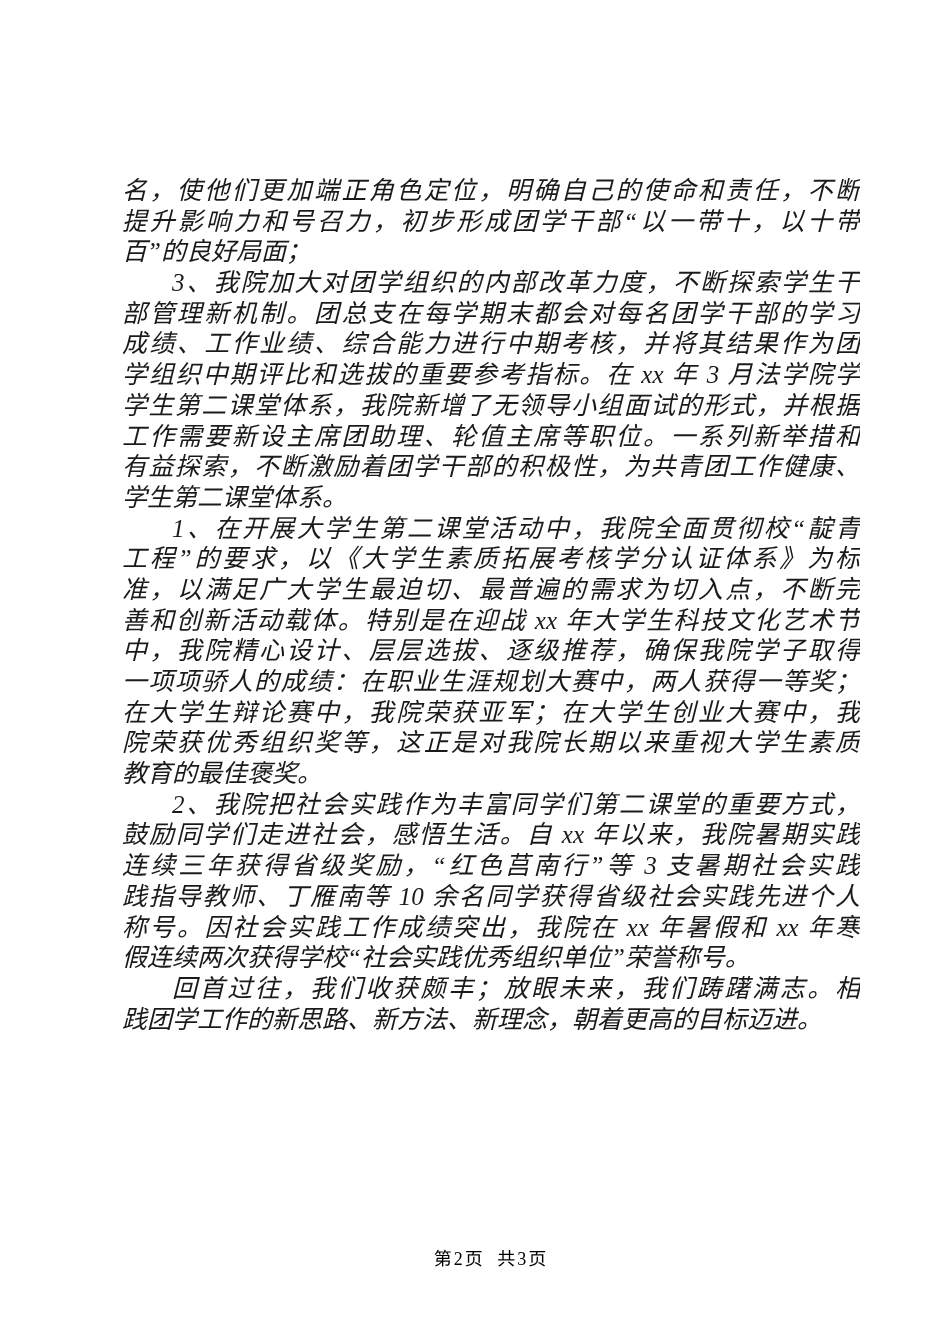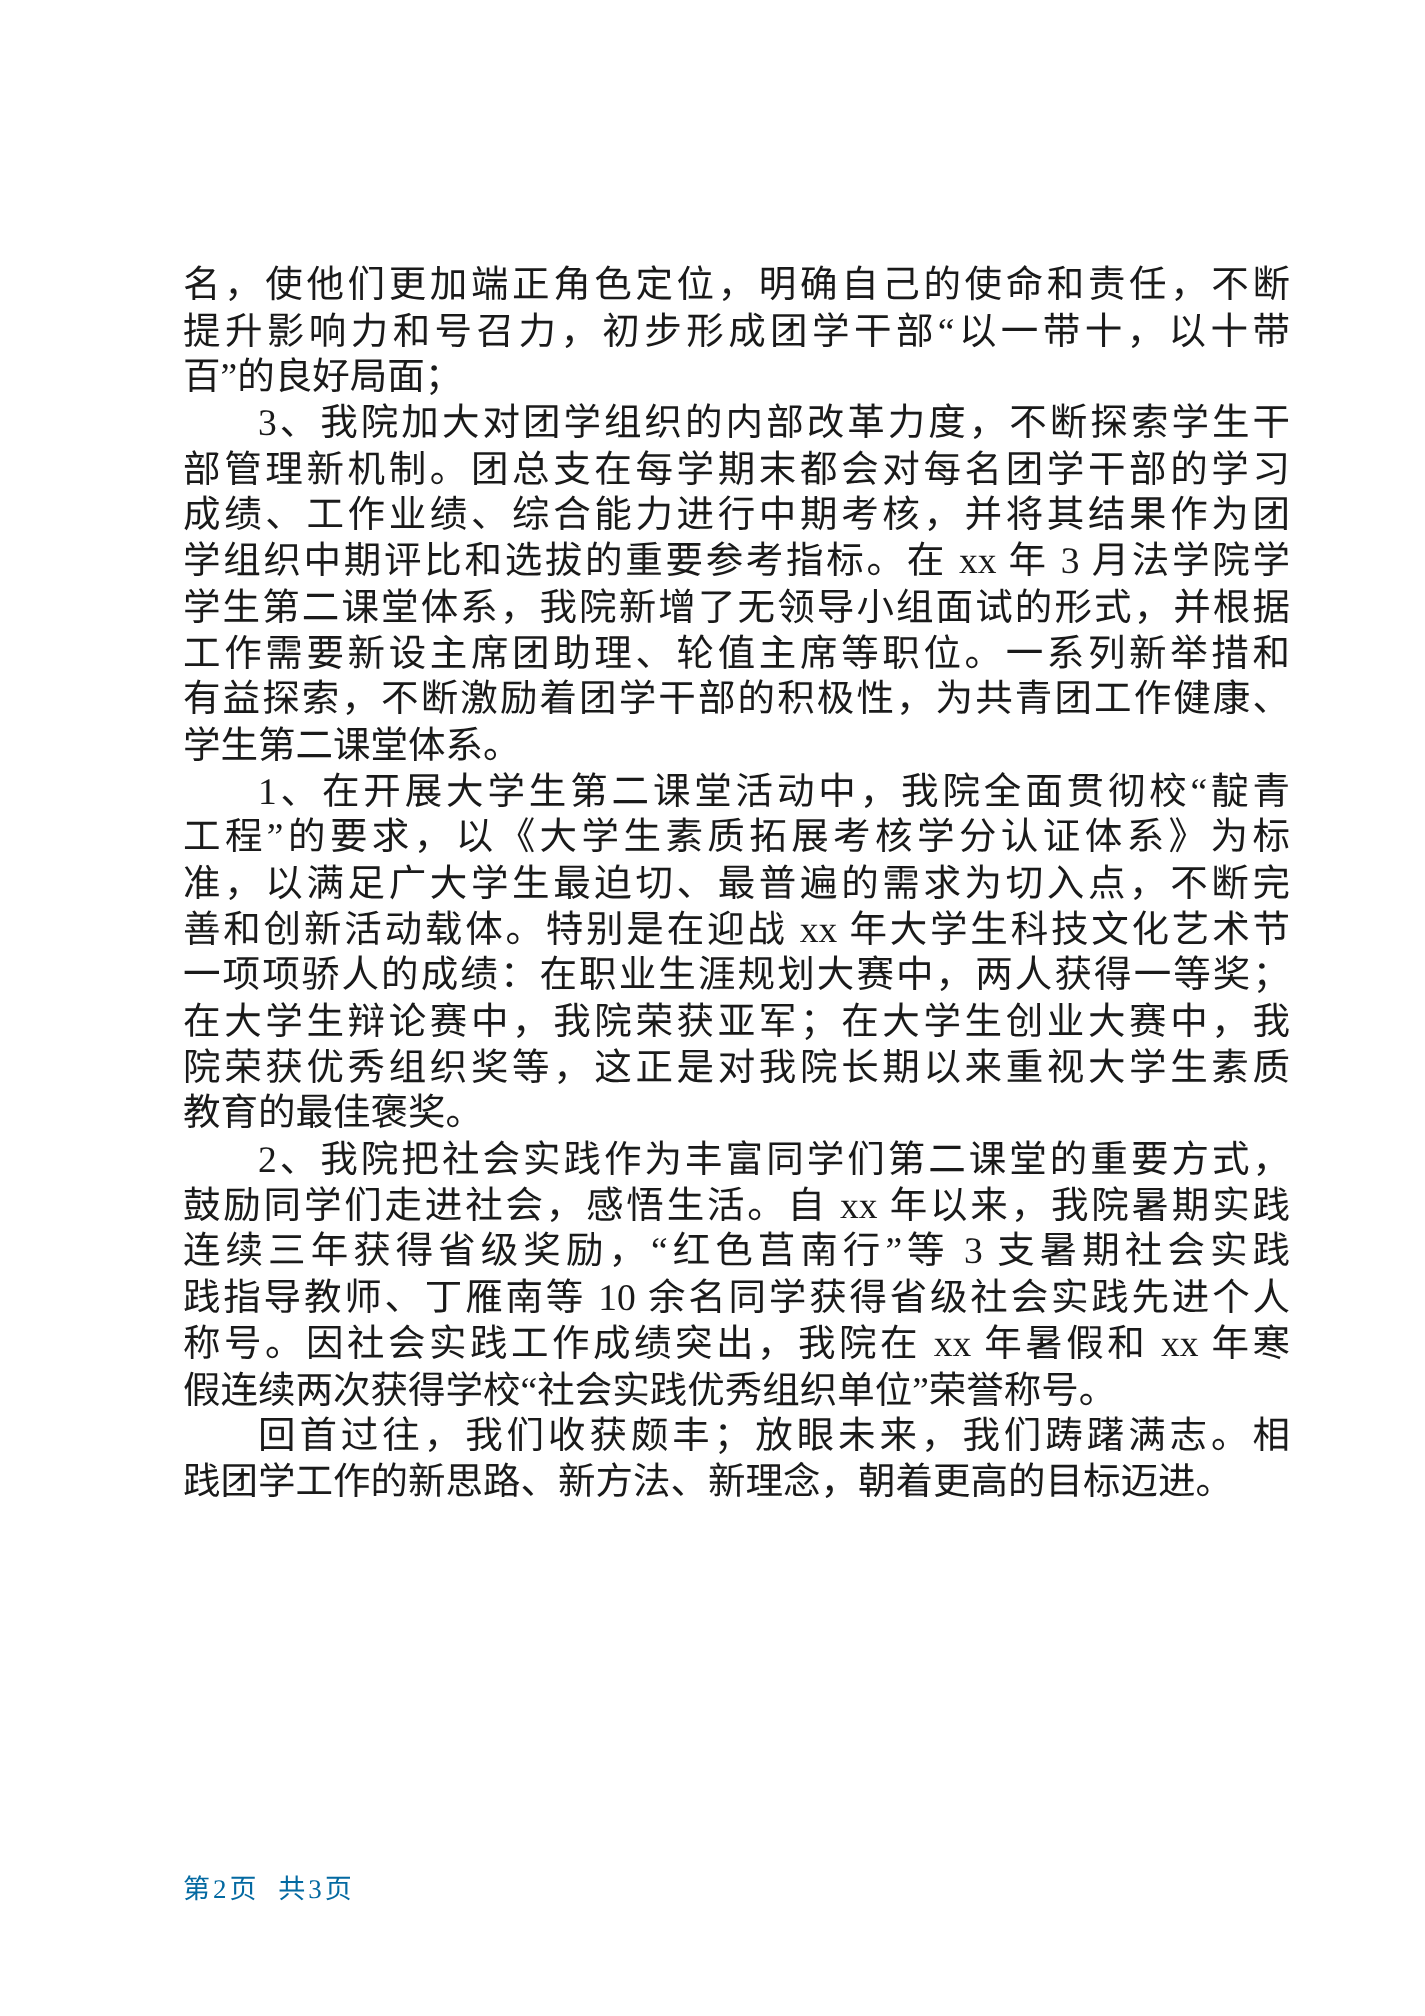--- a/index.html
+++ b/index.html
@@ -25,37 +25,39 @@
   .line {
     font-size: 25px;
     line-height: 30.7px;
     height: 30.7px;
     overflow: hidden;
     text-align: justify;
     text-align-last: left;
     -moz-text-align-last: left;
     text-justify: inter-character;
     white-space: normal;
+    font-style: italic;
   }
   .line.fill {
     text-align-last: justify;
     -moz-text-align-last: justify;
   }
   .line.indent {
     text-indent: 2em;
   }
   .footer {
     position: absolute;
     left: 122px;
     top: 1244px;
     width: 738px;
+    text-align: center;
     font-size: 18px;
     letter-spacing: 2px;
     word-spacing: 6px;
-    color: #0369a1;
+    color: #000000;
   }
 </style>
 </head>
 <body>
 
 <div class="page">
   <div class="doc-body" id="doc-body">
       <div class="line fill">名，使他们更加端正角色定位，明确自己的使命和责任，不断</div>
       <div class="line fill">提升影响力和号召力，初步形成团学干部“以一带十，以十带</div>
       <div class="line">百”的良好局面；</div>
@@ -64,20 +66,21 @@
       <div class="line fill">成绩、工作业绩、综合能力进行中期考核，并将其结果作为团</div>
       <div class="line fill">学组织中期评比和选拔的重要参考指标。在 xx 年 3 月法学院学</div>
       <div class="line fill">学生第二课堂体系，我院新增了无领导小组面试的形式，并根据</div>
       <div class="line fill">工作需要新设主席团助理、轮值主席等职位。一系列新举措和</div>
       <div class="line fill">有益探索，不断激励着团学干部的积极性，为共青团工作健康、</div>
       <div class="line">学生第二课堂体系。</div>
       <div class="line indent fill">1、在开展大学生第二课堂活动中，我院全面贯彻校“靛青</div>
       <div class="line fill">工程”的要求，以《大学生素质拓展考核学分认证体系》为标</div>
       <div class="line fill">准，以满足广大学生最迫切、最普遍的需求为切入点，不断完</div>
       <div class="line fill">善和创新活动载体。特别是在迎战 xx 年大学生科技文化艺术节</div>
+      <div class="line fill">中，我院精心设计、层层选拔、逐级推荐，确保我院学子取得</div>
       <div class="line fill">一项项骄人的成绩：在职业生涯规划大赛中，两人获得一等奖；</div>
       <div class="line fill">在大学生辩论赛中，我院荣获亚军；在大学生创业大赛中，我</div>
       <div class="line fill">院荣获优秀组织奖等，这正是对我院长期以来重视大学生素质</div>
       <div class="line">教育的最佳褒奖。</div>
       <div class="line indent fill">2、我院把社会实践作为丰富同学们第二课堂的重要方式，</div>
       <div class="line fill">鼓励同学们走进社会，感悟生活。自 xx 年以来，我院暑期实践</div>
       <div class="line fill">连续三年获得省级奖励，“红色莒南行”等 3 支暑期社会实践</div>
       <div class="line fill">践指导教师、丁雁南等 10 余名同学获得省级社会实践先进个人</div>
       <div class="line fill">称号。因社会实践工作成绩突出，我院在 xx 年暑假和 xx 年寒</div>
       <div class="line">假连续两次获得学校“社会实践优秀组织单位”荣誉称号。</div>

